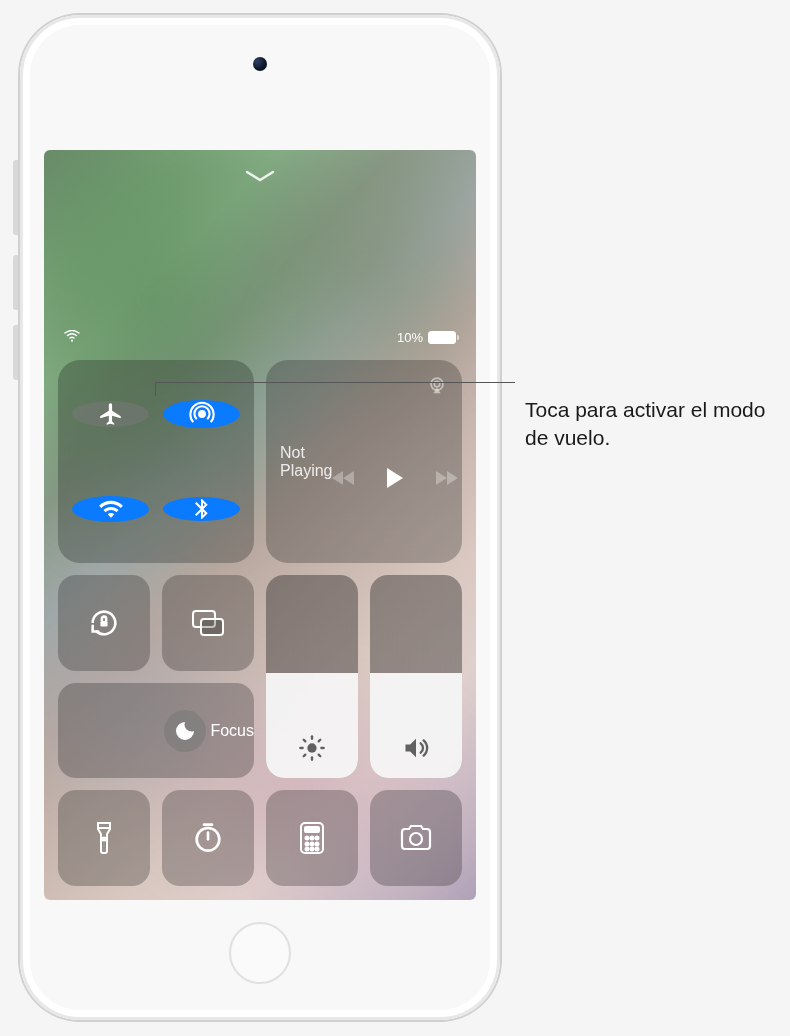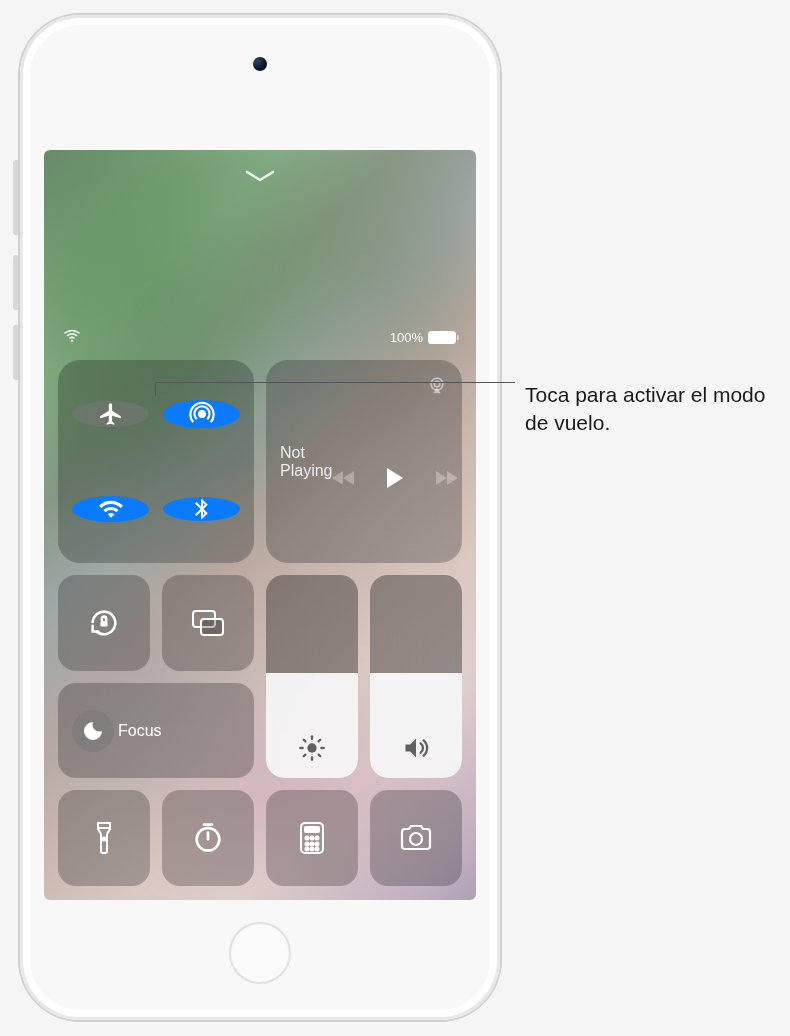--- a/index.html
+++ b/index.html
@@ -196,21 +196,21 @@
     }
     .media-controls {
       display: flex;
       gap: 28px;
       align-items: center;
       margin-top: 36px;
     }
     .media-controls .dim { color: rgba(255,255,255,0.3); }
     .focus-tile {
       grid-column: 1 / 3;
-      justify-content: flex-start;
+      justify-content: flex-end;
       padding-left: 14px;
       gap: 4px;
     }
     .focus-icon-circle {
       width: 42px;
       height: 42px;
       border-radius: 50%;
       background: rgba(120,120,120,0.55);
       display: flex;
       align-items: center;
@@ -234,21 +234,21 @@
       align-items: flex-end;
       justify-content: center;
       padding-bottom: 16px;
     }
     .brightness-fill { height: 52%; }
     .volume-fill { height: 52%; }
     .slider-fill svg { color: rgba(60,60,60,0.8); }
     .annotation {
       position: absolute;
       left: 525px;
-      top: 381px;
+      top: 396px;
       font-size: 21px;
       color: #1a1a1a;
       line-height: 1.35;
       width: 245px;
     }
     .callout-line {
       position: absolute;
       pointer-events: none;
     }
     .callout-line.horiz {
@@ -286,21 +286,21 @@
         </div>
 
         <div class="status-bar">
           <span>
             <svg width="16" height="12" viewBox="0 0 16 12">
                 <path d="M8 11 L8 11 M1 3 Q8 -2 15 3 M3.5 5.5 Q8 2 12.5 5.5 M6 8 Q8 6.5 10 8" stroke="#fff" stroke-width="1.5" fill="none" stroke-linecap="round"></path>
                 <circle cx="8" cy="10.5" r="1" fill="#fff"></circle>
               </svg>
           </span>
           <div class="battery-group">
-            <span>100%</span>
+            <span>10%</span>
             <div class="battery-icon"></div>
           </div>
         </div>
 
         <div class="control-center">
 
           <div class="cc-tile connectivity">
             <div class="conn-btn off">
               <svg width="26" height="26" viewBox="0 0 24 24" fill="currentColor">
                   <path d="M21 16v-2l-8-5V3.5c0-.83-.67-1.5-1.5-1.5S10 2.67 10 3.5V9l-8 5v2l8-2.5V19l-2 1.5V22l3.5-1 3.5 1v-1.5L13 19v-5.5l8 2.5z"></path>

